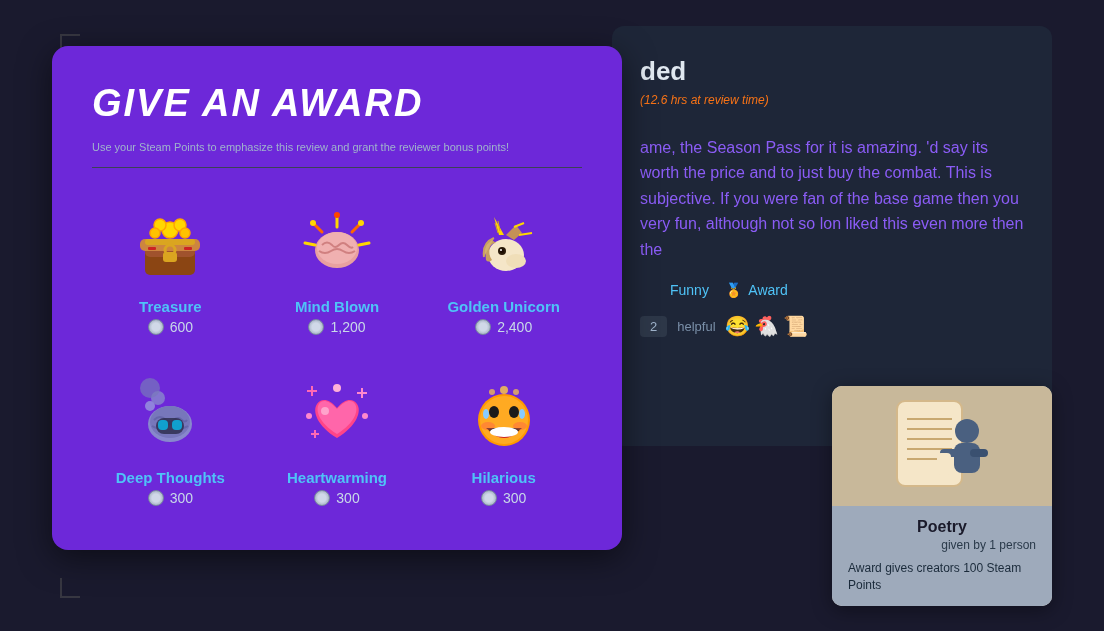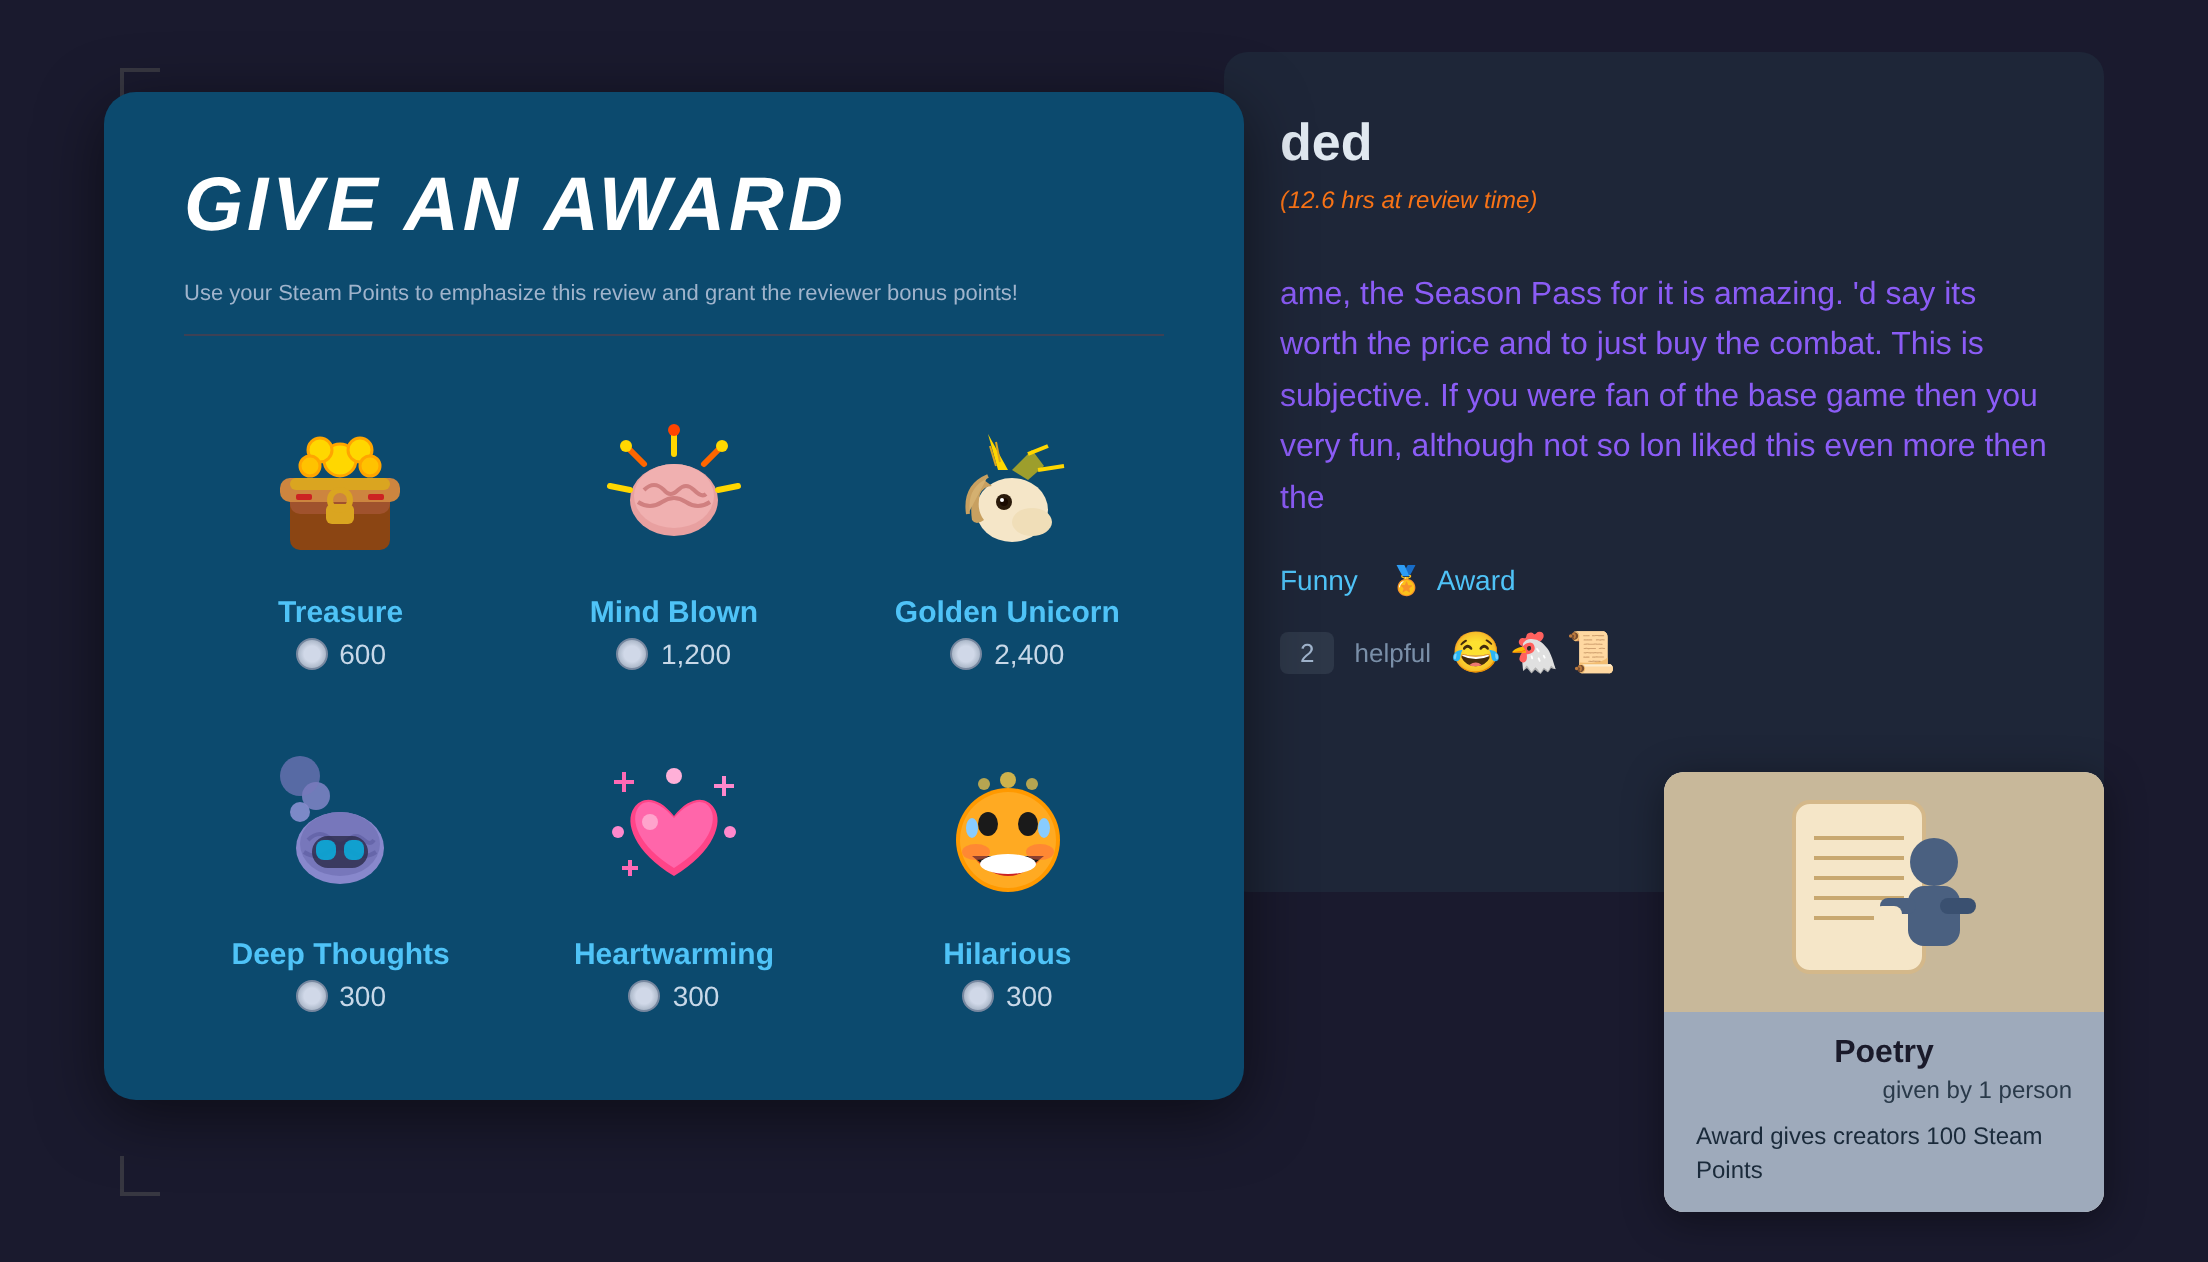--- a/index.html
+++ b/index.html
@@ -20,21 +20,21 @@
       width: 1000px;
       height: 580px;
     }
 
     
     .award-panel {
       position: absolute;
       left: 0;
       top: 20px;
       width: 570px;
-      background: #0c4a6e;
+      background: #6d28d9;
       border-radius: 16px;
       padding: 36px 40px;
       z-index: 2;
       box-shadow: 0 8px 32px rgba(0,0,0,0.5);
     }
 
     .award-title {
       font-size: 38px;
       font-weight: 900;
       color: #ffffff;
@@ -135,20 +135,21 @@
       margin-bottom: 20px;
       overflow: hidden;
       max-height: 180px;
     }
 
     .review-actions {
       display: flex;
       gap: 16px;
       align-items: center;
       margin-bottom: 16px;
+      margin-left: 30px;
     }
 
     .review-action-btn {
       color: #4fc3f7;
       font-size: 14px;
       cursor: pointer;
       display: flex;
       align-items: center;
       gap: 6px;
     }

